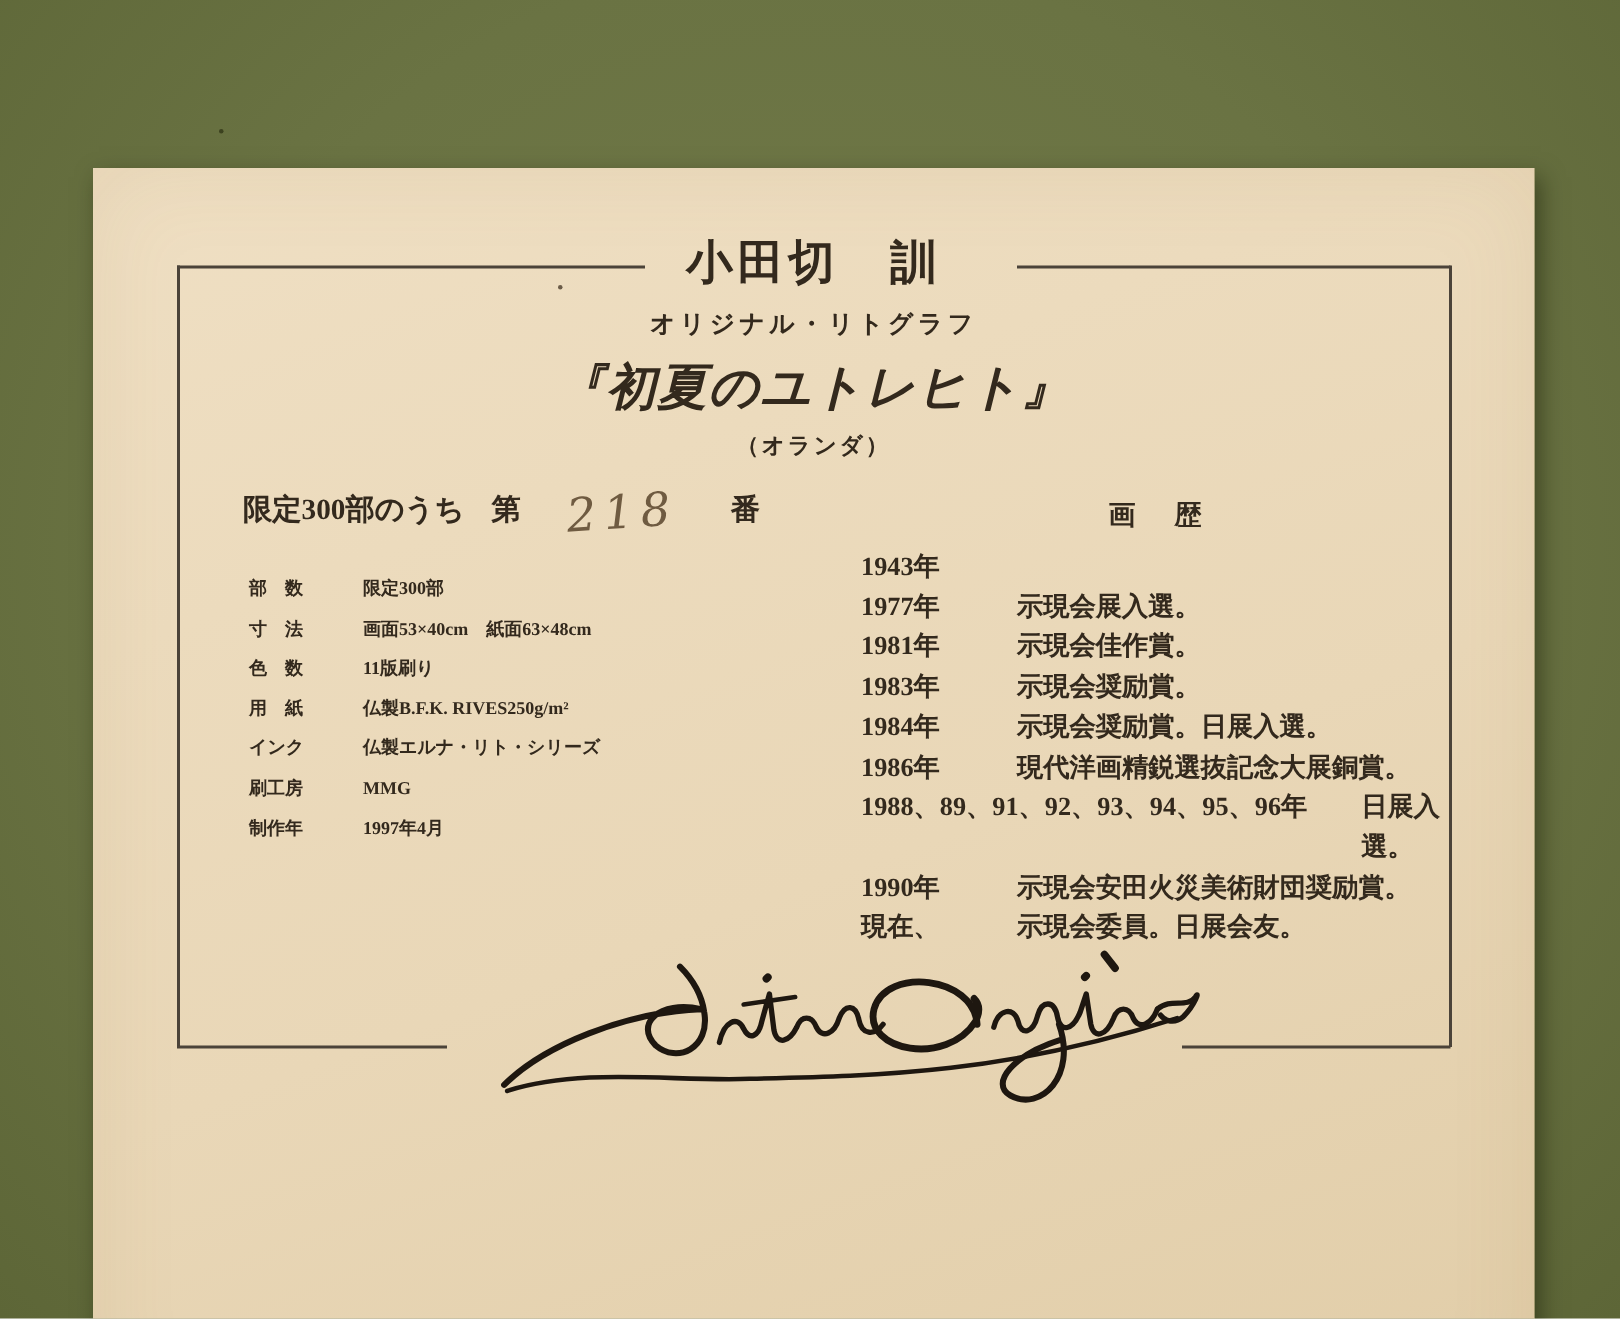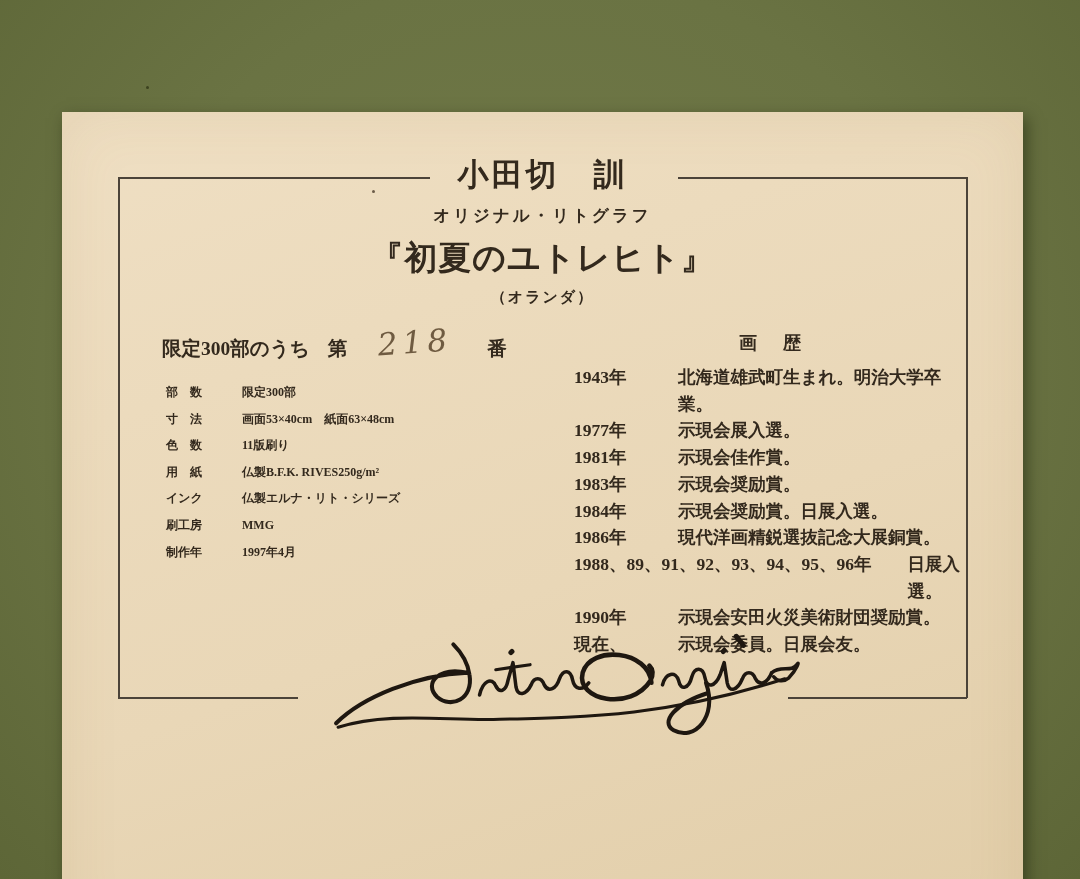--- a/index.html
+++ b/index.html
@@ -13,23 +13,23 @@
     position:absolute;left:62px;top:112px;width:961px;height:834px;
     background:linear-gradient(160deg,#efdfc3 0%,#e9d7b7 55%,#e1cda8 100%);
     box-shadow:4px 6px 14px rgba(24,30,8,0.5), inset 0 0 60px rgba(150,110,50,0.10);
   }
   .bline{position:absolute;background:#4b4339;}
   .h15{height:1.5px;} .w15{width:1.5px;}
   .ink{color:#33291d;}
   .ctr{position:absolute;left:0;right:0;text-align:center;}
   .artist-name{top:42px;font-size:31px;letter-spacing:3px;font-weight:bold;}
   .medium{top:93px;font-size:16.5px;letter-spacing:3px;font-weight:bold;}
-  .work-title{top:124px;font-size:33px;letter-spacing:1px;font-weight:bold;}
+  .work-title{top:124px;font-size:33px;letter-spacing:1px;font-weight:bold;font-style:italic;}
   .work-sub{top:176px;font-size:15px;letter-spacing:2px;font-weight:bold;}
-  .edition{position:absolute;left:100px;top:214px;font-size:19.5px;font-weight:bold;display:flex;align-items:flex-end;}
+  .edition{position:absolute;left:100px;top:214px;font-size:19.5px;font-weight:bold;display:flex;align-items:flex-start;}
   .ed-num{
     display:inline-block;width:92px;margin-left:22px;text-align:center;
     font-style:italic;font-size:31px;font-weight:normal;color:#6f5b41;
     transform:rotate(-4deg) translateY(-2px);letter-spacing:5px;
     font-family:"DejaVu Serif",serif;
   }
   .ed-dai{margin-left:18px;}
   .ed-ban{margin-left:26px;}
   .specs{position:absolute;left:104px;top:267px;font-size:12px;line-height:26.6px;font-weight:bold;}
   .spec-row{display:flex;}
@@ -103,21 +103,20 @@
       <span class="spec-label">制作年</span>
       <span class="spec-value">1997年4月</span>
     </div>
   </div>
 
   <div class="history ink">
     <div class="hist-heading">画　歴</div>
     <div class="hist-rows">
       <div class="hist-row">
         <span class="hist-year">1943年</span>
-        <span class="hist-text">北海道雄武町生まれ。明治大学卒業。</span>
       </div>
       <div class="hist-row">
         <span class="hist-year">1977年</span>
         <span class="hist-text">示現会展入選。</span>
       </div>
       <div class="hist-row">
         <span class="hist-year">1981年</span>
         <span class="hist-text">示現会佳作賞。</span>
       </div>
       <div class="hist-row">

